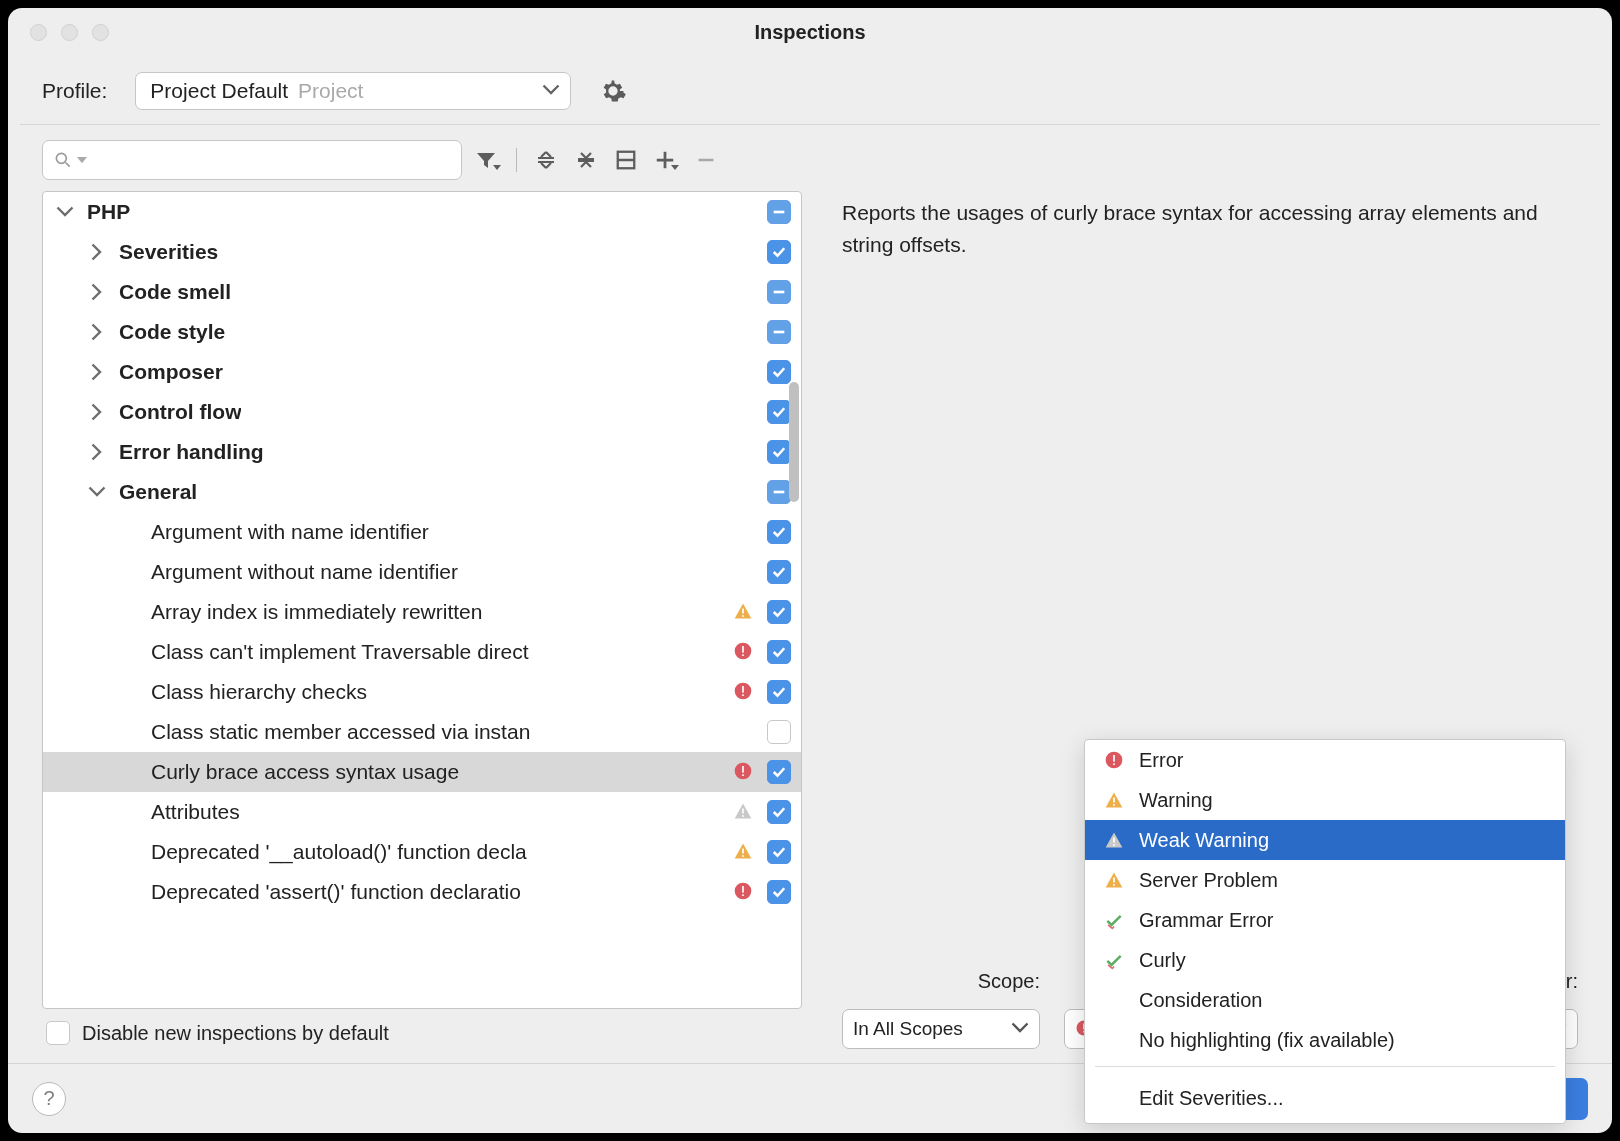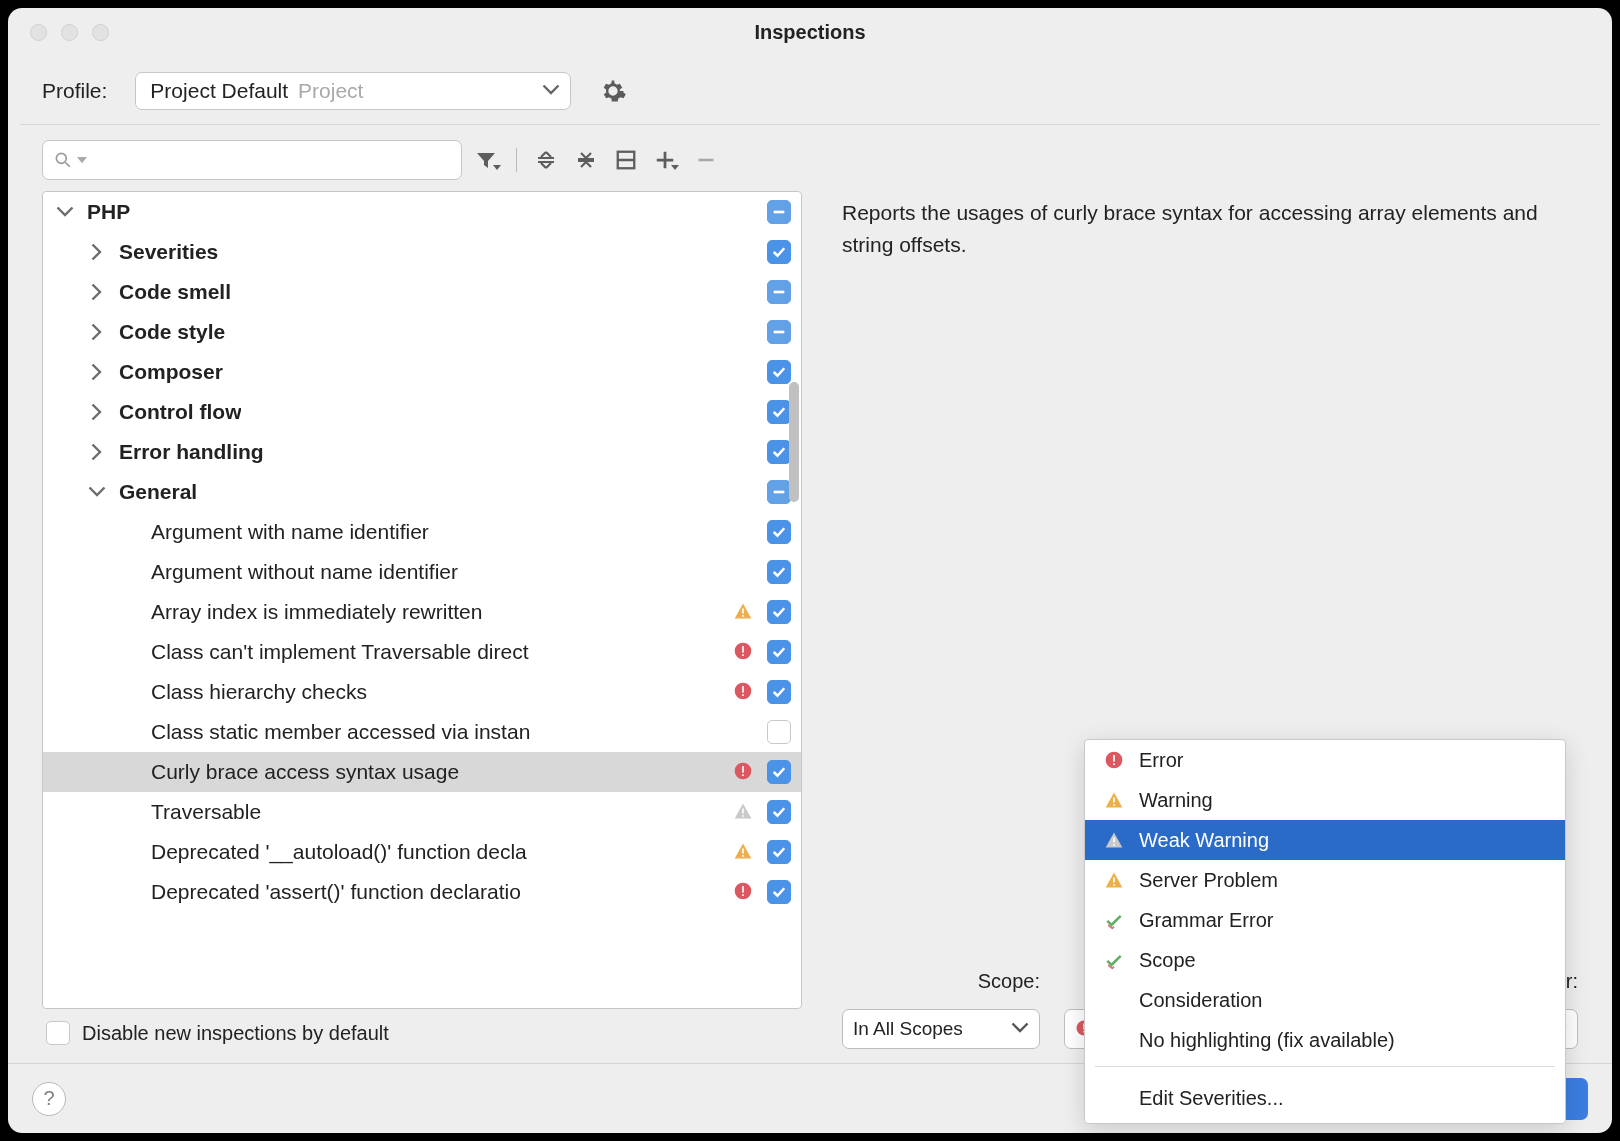--- a/index.html
+++ b/index.html
@@ -466,21 +466,21 @@
                   <rect x="11" y="6" width="2" height="8" fill="#fff"></rect>
                   <rect x="11" y="16" width="2" height="2" fill="#fff"></rect>
                 </svg></span>
               <span class="check cb-checked">
                 <svg width="18" height="18" viewBox="0 0 24 24">
                   <path d="M5 12 L10 17 L19 7" fill="none" stroke="#fff" stroke-width="3.4"></path>
                 </svg>
               </span>
             </li>
             <li class="tree-row indent2">
-              <span class="tree-leaf label-text">Traversable</span>
+              <span class="tree-leaf label-text">Attributes</span>
               <span class="row-spacer"></span>
               <span class="sev-icon"><svg width="20" height="20" viewBox="0 0 24 24">
                   <path d="M12 3 L22 21 H2 Z" fill="#c9c9c9"></path>
                   <rect x="11" y="9" width="2" height="6" fill="#fff"></rect>
                   <rect x="11" y="17" width="2" height="2" fill="#fff"></rect>
                 </svg></span>
               <span class="check cb-checked">
                 <svg width="18" height="18" viewBox="0 0 24 24">
                   <path d="M5 12 L10 17 L19 7" fill="none" stroke="#fff" stroke-width="3.4"></path>
                 </svg>
@@ -619,21 +619,21 @@
         </span>
         <span>Grammar Error</span>
       </div>
       <div class="popup-item">
         <span class="pi-icon">
           <svg width="20" height="20" viewBox="0 0 24 24">
             <path d="M4 13 L9 18 L20 7" fill="none" stroke="#5fad65" stroke-width="3"></path>
             <path d="M5 18 L10 22 L12 20" fill="none" stroke="#d97171" stroke-width="2"></path>
           </svg>
         </span>
-        <span>Scope</span>
+        <span>Curly</span>
       </div>
       <div class="popup-item">
         <span class="pi-spacer"></span>
         <span>Consideration</span>
       </div>
       <div class="popup-item">
         <span class="pi-spacer"></span>
         <span>No highlighting (fix available)</span>
       </div>
       <div class="popup-sep"></div>

